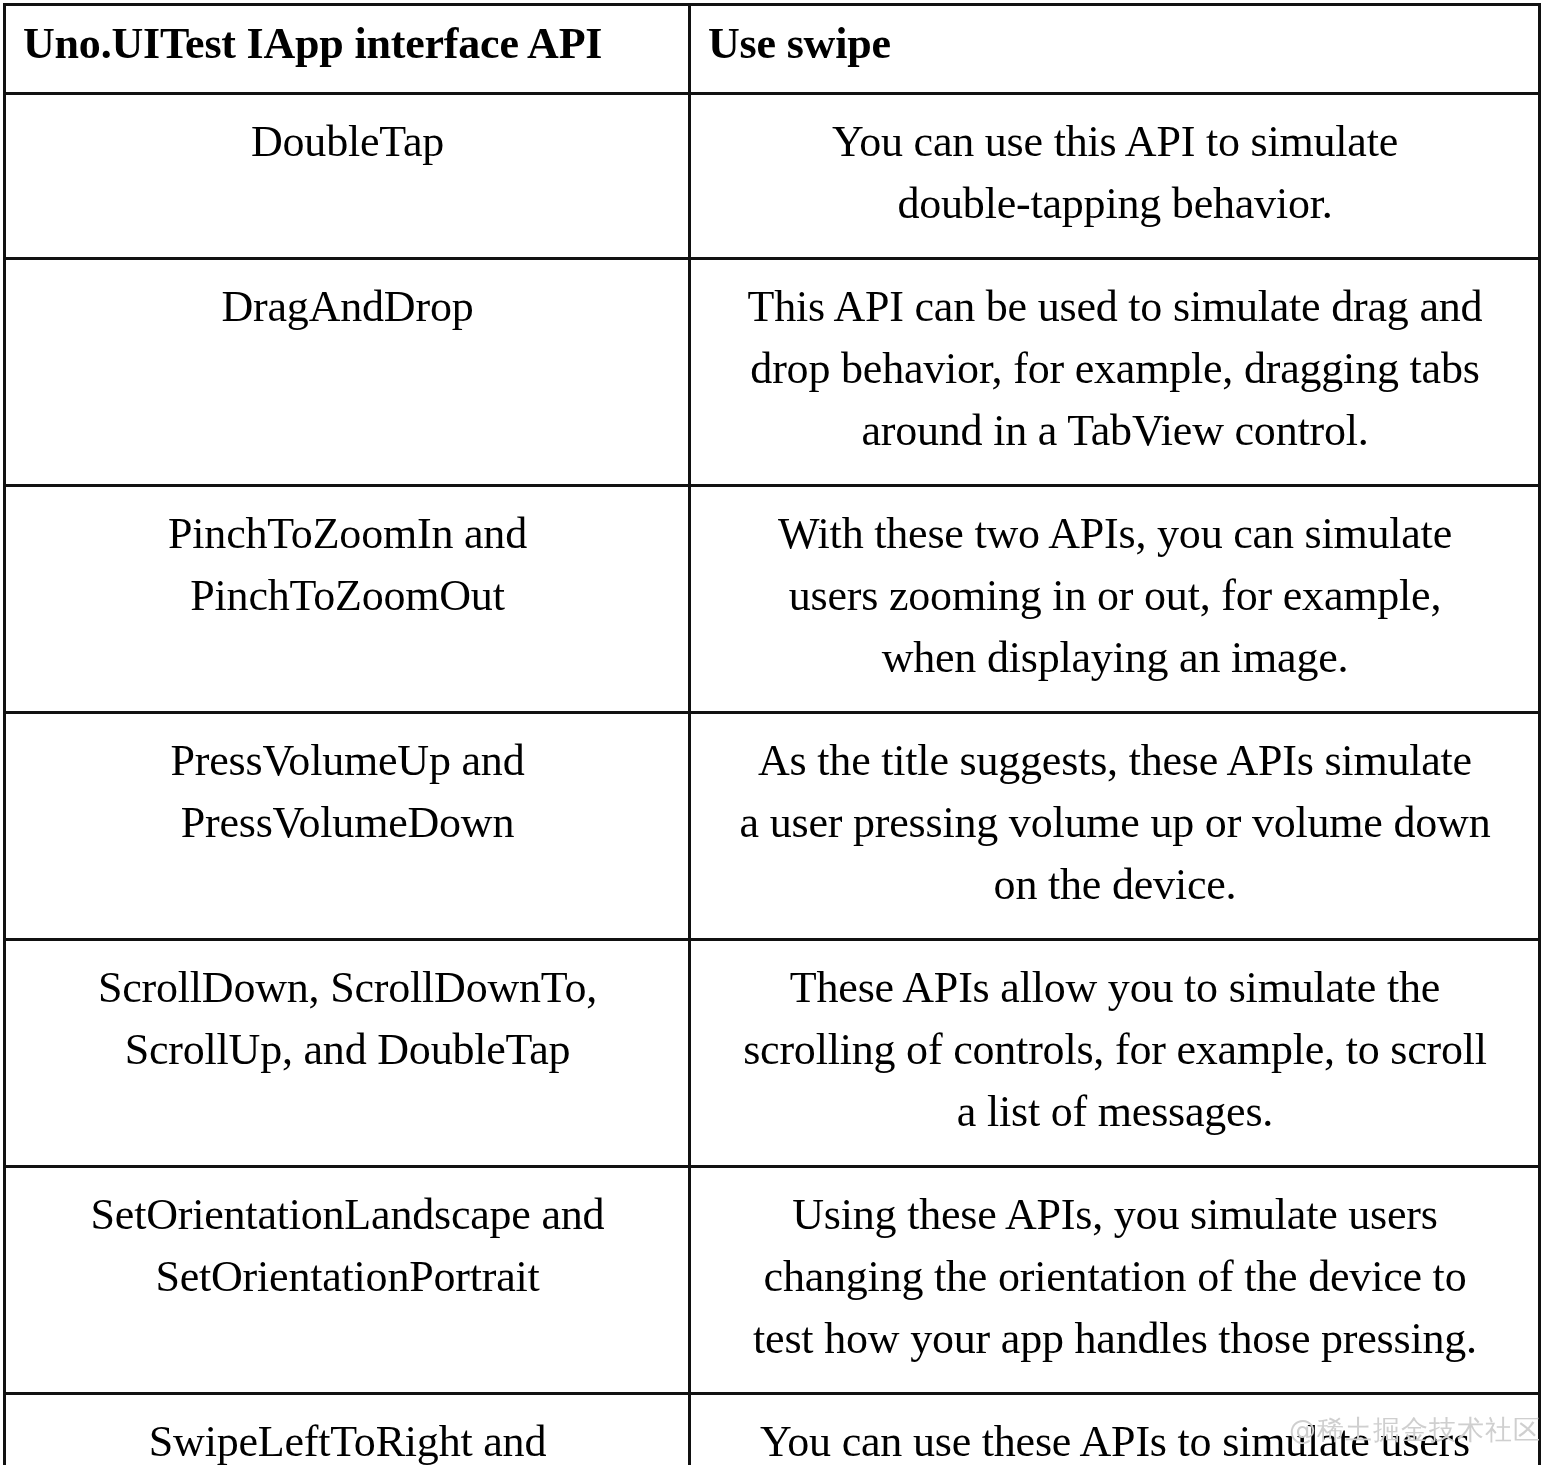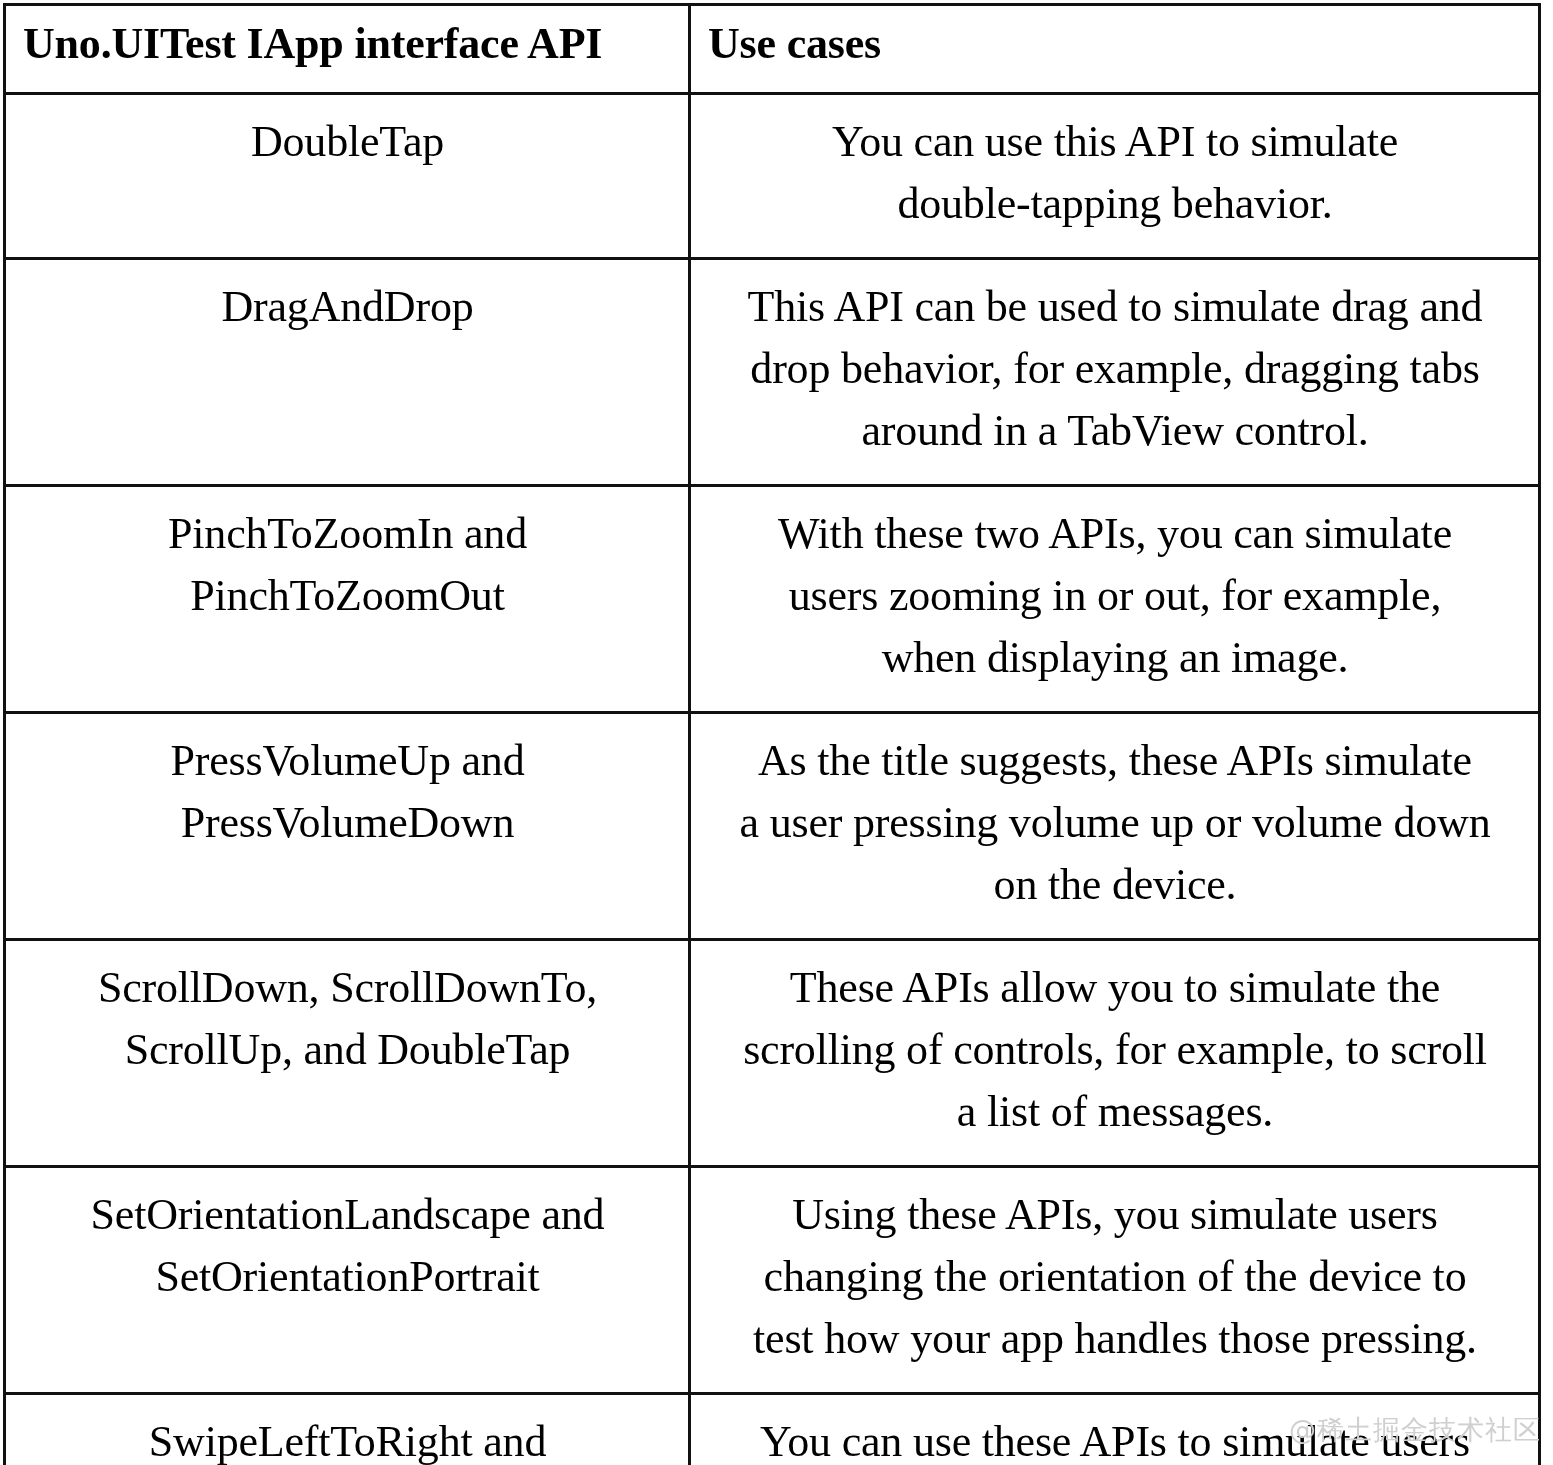--- a/index.html
+++ b/index.html
@@ -85,21 +85,21 @@
   <colgroup>
     <col class="col-api">
     <col class="col-uses">
   </colgroup>
   <thead>
     <tr>
       <th>
         <span class="cell-text">Uno.UITest IApp interface API</span>
       </th>
       <th>
-        <span class="cell-text">Use cases</span>
+        <span class="cell-text">Use swipe</span>
       </th>
     </tr>
   </thead>
   <tbody>
     <tr class="row-h-1">
       <td>
         <span class="cell-text">DoubleTap</span>
       </td>
       <td>
         <span class="cell-text">You can use this API to simulate

